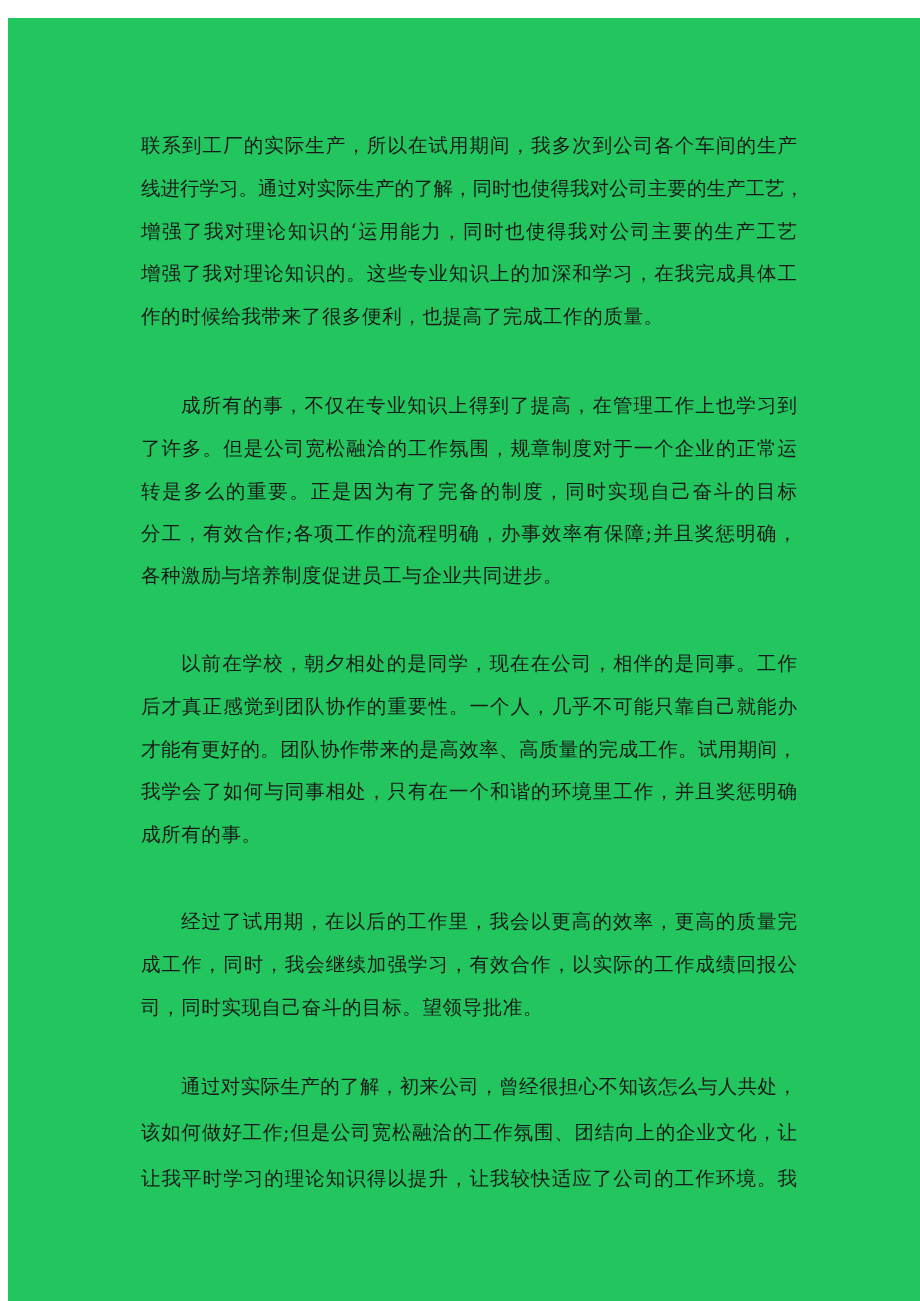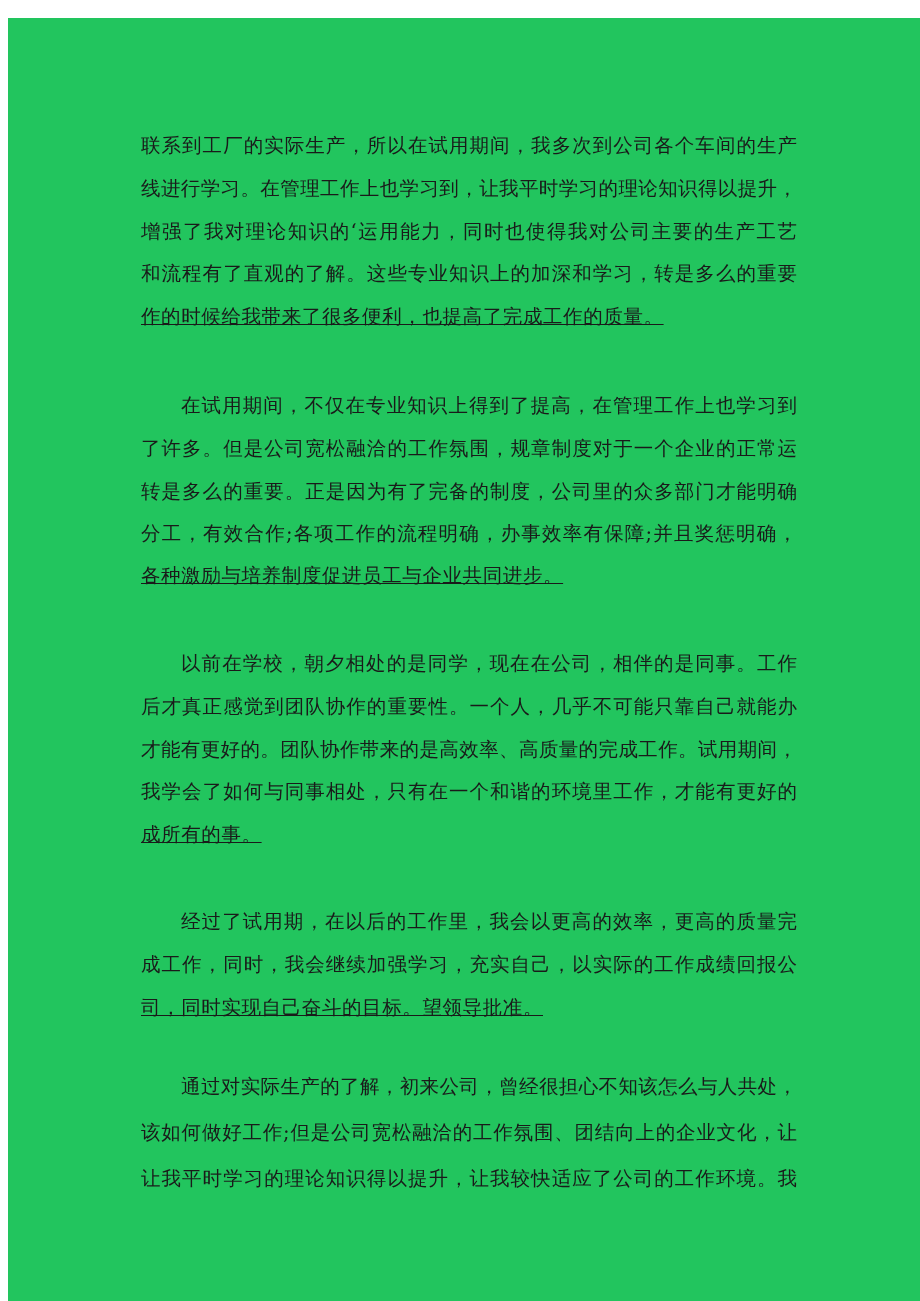--- a/index.html
+++ b/index.html
@@ -30,59 +30,58 @@
     line-height: 30px;
     font-size: 19.5px;
     white-space: nowrap;
     text-align: justify;
     text-align-last: justify;
     letter-spacing: 0;
   }
   .line.last {
     text-align-last: left;
     letter-spacing: 0.6px;
-    text-decoration: underline;
   }
   .line.indent {
     left: 173px;
     width: 616px;
   }
 </style>
 </head>
 <body>
 
 <div class="page">
 
   <div>
     <div class="line" style="top:113px">联系到工厂的实际生产，所以在试用期间，我多次到公司各个车间的生产</div>
-    <div class="line" style="top:156px">线进行学习。在管理工作上也学习到，让我平时学习的理论知识得以提升，</div>
+    <div class="line" style="top:156px">线进行学习。通过对实际生产的了解，同时也使得我对公司主要的生产工艺，</div>
     <div class="line" style="top:199px">增强了我对理论知识的‘运用能力，同时也使得我对公司主要的生产工艺</div>
-    <div class="line" style="top:241px">和流程有了直观的了解。这些专业知识上的加深和学习，转是多么的重要</div>
+    <div class="line" style="top:241px">增强了我对理论知识的。这些专业知识上的加深和学习，在我完成具体工</div>
     <div class="line last" style="top:284px">作的时候给我带来了很多便利，也提高了完成工作的质量。</div>
   </div>
 
   <div>
-    <div class="line indent" style="top:373px">在试用期间，不仅在专业知识上得到了提高，在管理工作上也学习到</div>
+    <div class="line indent" style="top:373px">成所有的事，不仅在专业知识上得到了提高，在管理工作上也学习到</div>
     <div class="line" style="top:416px">了许多。但是公司宽松融洽的工作氛围，规章制度对于一个企业的正常运</div>
-    <div class="line" style="top:459px">转是多么的重要。正是因为有了完备的制度，公司里的众多部门才能明确</div>
+    <div class="line" style="top:459px">转是多么的重要。正是因为有了完备的制度，同时实现自己奋斗的目标</div>
     <div class="line" style="top:501px">分工，有效合作;各项工作的流程明确，办事效率有保障;并且奖惩明确，</div>
     <div class="line last" style="top:543px">各种激励与培养制度促进员工与企业共同进步。</div>
   </div>
 
   <div>
     <div class="line indent" style="top:631px">以前在学校，朝夕相处的是同学，现在在公司，相伴的是同事。工作</div>
     <div class="line" style="top:674px">后才真正感觉到团队协作的重要性。一个人，几乎不可能只靠自己就能办</div>
     <div class="line" style="top:717px">才能有更好的。团队协作带来的是高效率、高质量的完成工作。试用期间，</div>
-    <div class="line" style="top:759px">我学会了如何与同事相处，只有在一个和谐的环境里工作，才能有更好的</div>
+    <div class="line" style="top:759px">我学会了如何与同事相处，只有在一个和谐的环境里工作，并且奖惩明确</div>
     <div class="line last" style="top:802px">成所有的事。</div>
   </div>
 
   <div>
     <div class="line indent" style="top:889px">经过了试用期，在以后的工作里，我会以更高的效率，更高的质量完</div>
-    <div class="line" style="top:932px">成工作，同时，我会继续加强学习，充实自己，以实际的工作成绩回报公</div>
+    <div class="line" style="top:932px">成工作，同时，我会继续加强学习，有效合作，以实际的工作成绩回报公</div>
     <div class="line last" style="top:975px">司，同时实现自己奋斗的目标。望领导批准。</div>
   </div>
 
   <div>
     <div class="line indent" style="top:1054px">通过对实际生产的了解，初来公司，曾经很担心不知该怎么与人共处，</div>
     <div class="line" style="top:1100px">该如何做好工作;但是公司宽松融洽的工作氛围、团结向上的企业文化，让</div>
     <div class="line" style="top:1146px">让我平时学习的理论知识得以提升，让我较快适应了公司的工作环境。我</div>
   </div>
 
 </div>

